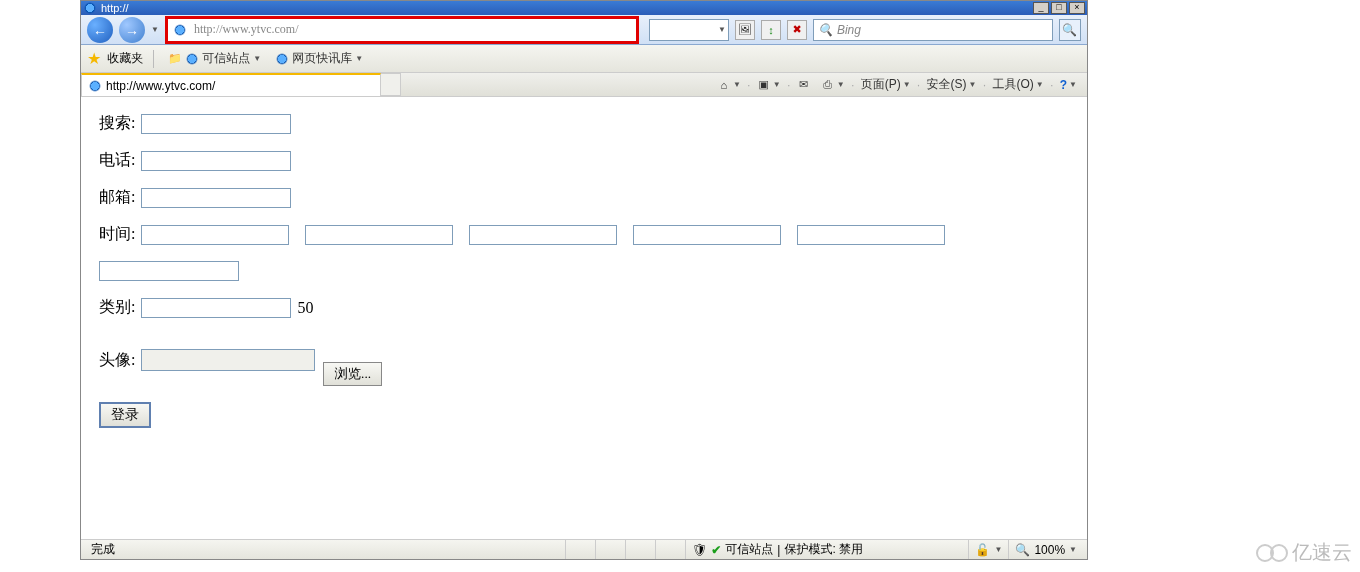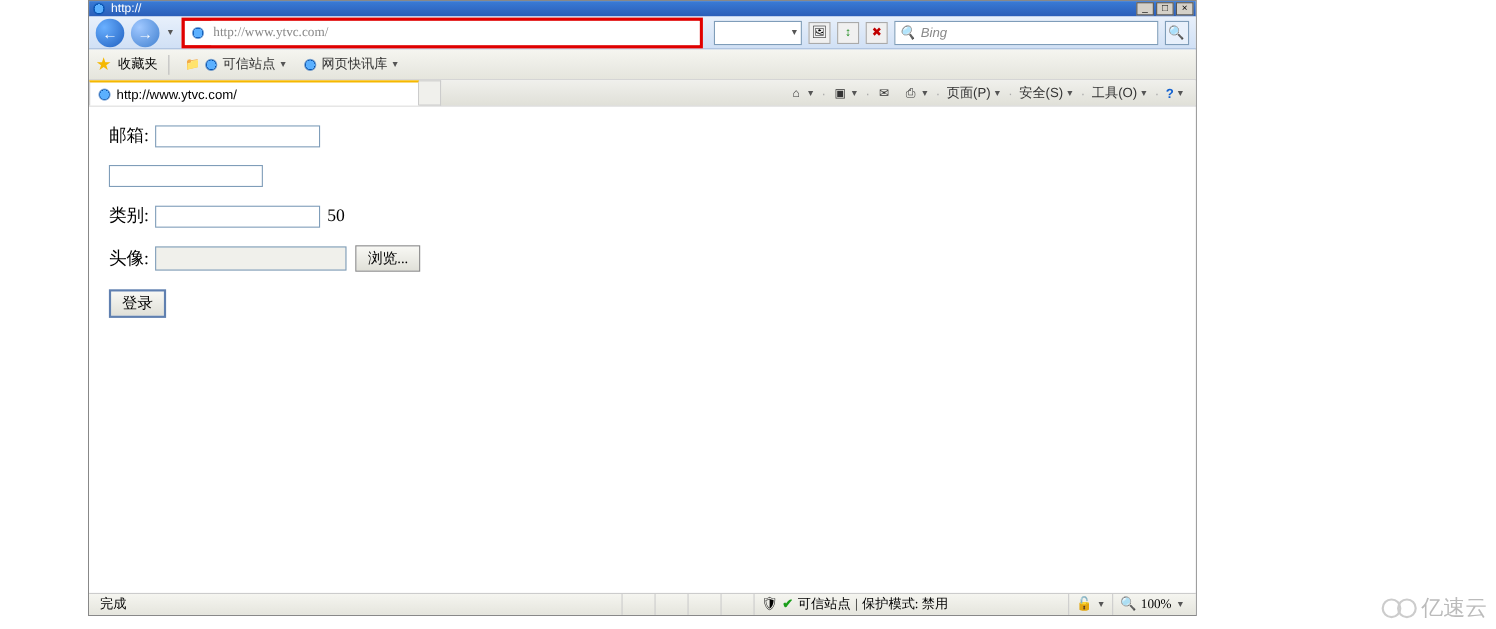--- a/index.html
+++ b/index.html
@@ -37,24 +37,24 @@
 .tab-tools .sep { color: #aaa; }
 .sm-ico { width: 14px; height: 14px; display: inline-flex; align-items: center; justify-content: center; font-size: 11px; }
 
 .content { flex: 1; background: #fff; padding: 16px 18px; overflow: auto; font-size: 16px; font-family: "SimSun"; }
 .form-row { display: flex; align-items: center; margin-bottom: 16px; gap: 6px; }
 .form-row label { }
 .form-row input[type=text] { border: 1px solid #7f9db9; height: 20px; width: 150px; font-family: inherit; padding: 0 2px; background: #fff; }
 .time-row input[type=text] { width: 148px; margin-right: 10px; }
 .file-box { display: flex; align-items: center; }
 .file-path { width: 174px; height: 22px; border: 1px solid #7f9db9; background: #f0f0eb; }
-.browse-btn { height: 24px; padding: 0 10px; border: 1px solid #888; background: linear-gradient(#f8f8f4,#e0e0d8); margin-left: 8px; font-family: "SimSun"; cursor: pointer; }
+.browse-btn { height: 24px; padding: 0 10px; border: 1px solid #888; background: linear-gradient(#f8f8f4,#e0e0d8); margin-left: 8px; font-family: "SimSun"; cursor: pointer; margin-top: 28px; }
 .submit-btn { height: 26px; padding: 2px 10px; border: 2px solid #6080b0; background: linear-gradient(#f8f8f4,#e0e0d8); font-family: "SimSun"; font-size: 14px; cursor: pointer; }
 
-.status-bar { height: 20px; background: linear-gradient(#f5f5f0,#e5e5dd); border-top: 1px solid #ccc; display: flex; font-size: 12px; padding: 0 4px; font-family: Liberation Serif, serif; }
+.status-bar { height: 20px; background: linear-gradient(#f5f5f0,#e5e5dd); border-top: 1px solid #ccc; display: flex; font-size: 12px; padding: 0 4px; }
 .status-bar .cell { border-left: 1px solid #ccc; height: 100%; display: flex; align-items: center; padding: 0 6px; gap: 4px; }
 .status-bar .first { border-left: none; flex: 0 0 480px; }
 .status-bar .flex { flex: 1; }
 .check { color: #1a9e1a; font-weight: bold; }
 
 .watermark { position: absolute; right: 8px; bottom: 6px; display: flex; align-items: center; gap: 4px; color: #bbb; font-size: 20px; font-family: sans-serif; }
 .watermark .circ { width: 18px; height: 18px; border: 2px solid #ccc; border-radius: 50%; display: inline-block; }
 </style>
 </head>
 <body>
@@ -155,21 +155,37 @@
       <span class="sep">·</span>
       <div class="tool">
           <span style="color:#1060d0;font-weight:bold">?</span>
           <span class="dd-arrow">▼</span>
         </div>
     </div>
   </div>
 
   <div class="content">
     <div class="form-row">
+      <label>搜索:</label>
+      <input type="text" style="">
+    </div>
+    <div class="form-row">
+      <label>电话:</label>
+      <input type="text" style="">
+    </div>
+    <div class="form-row">
       <label>邮箱:</label>
+      <input type="text" style="">
+    </div>
+    <div class="form-row time-row">
+      <label>时间:</label>
+      <input type="text" style="">
+      <input type="text" style="">
+      <input type="text" style="">
+      <input type="text" style="">
       <input type="text" style="">
     </div>
     <div class="form-row">
       <input type="text" style="width: 140px;">
     </div>
     <div class="form-row">
       <label>类别:</label>
       <input type="text" style="">
       <span>50</span>
     </div>

